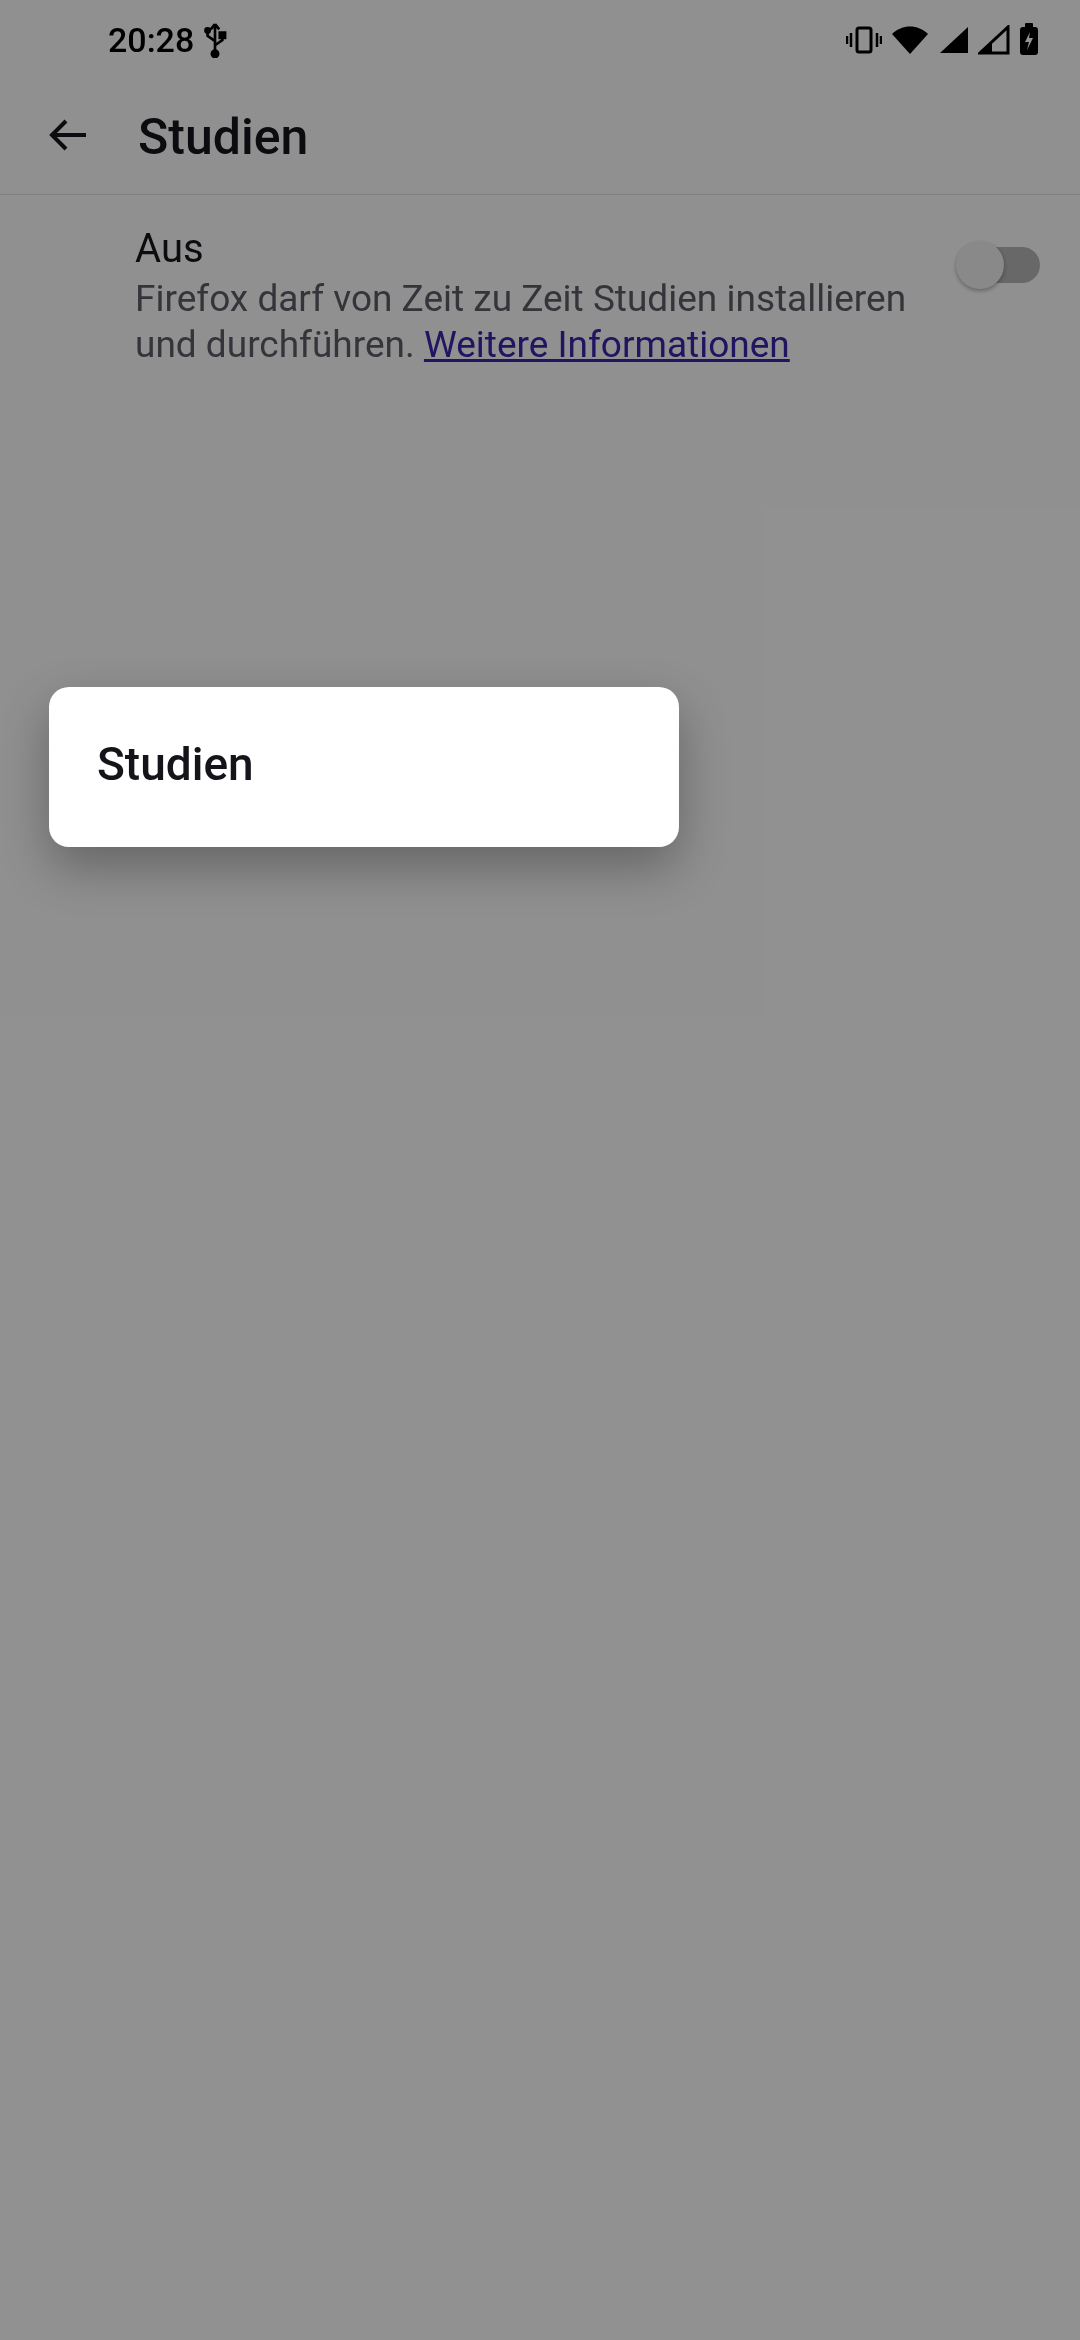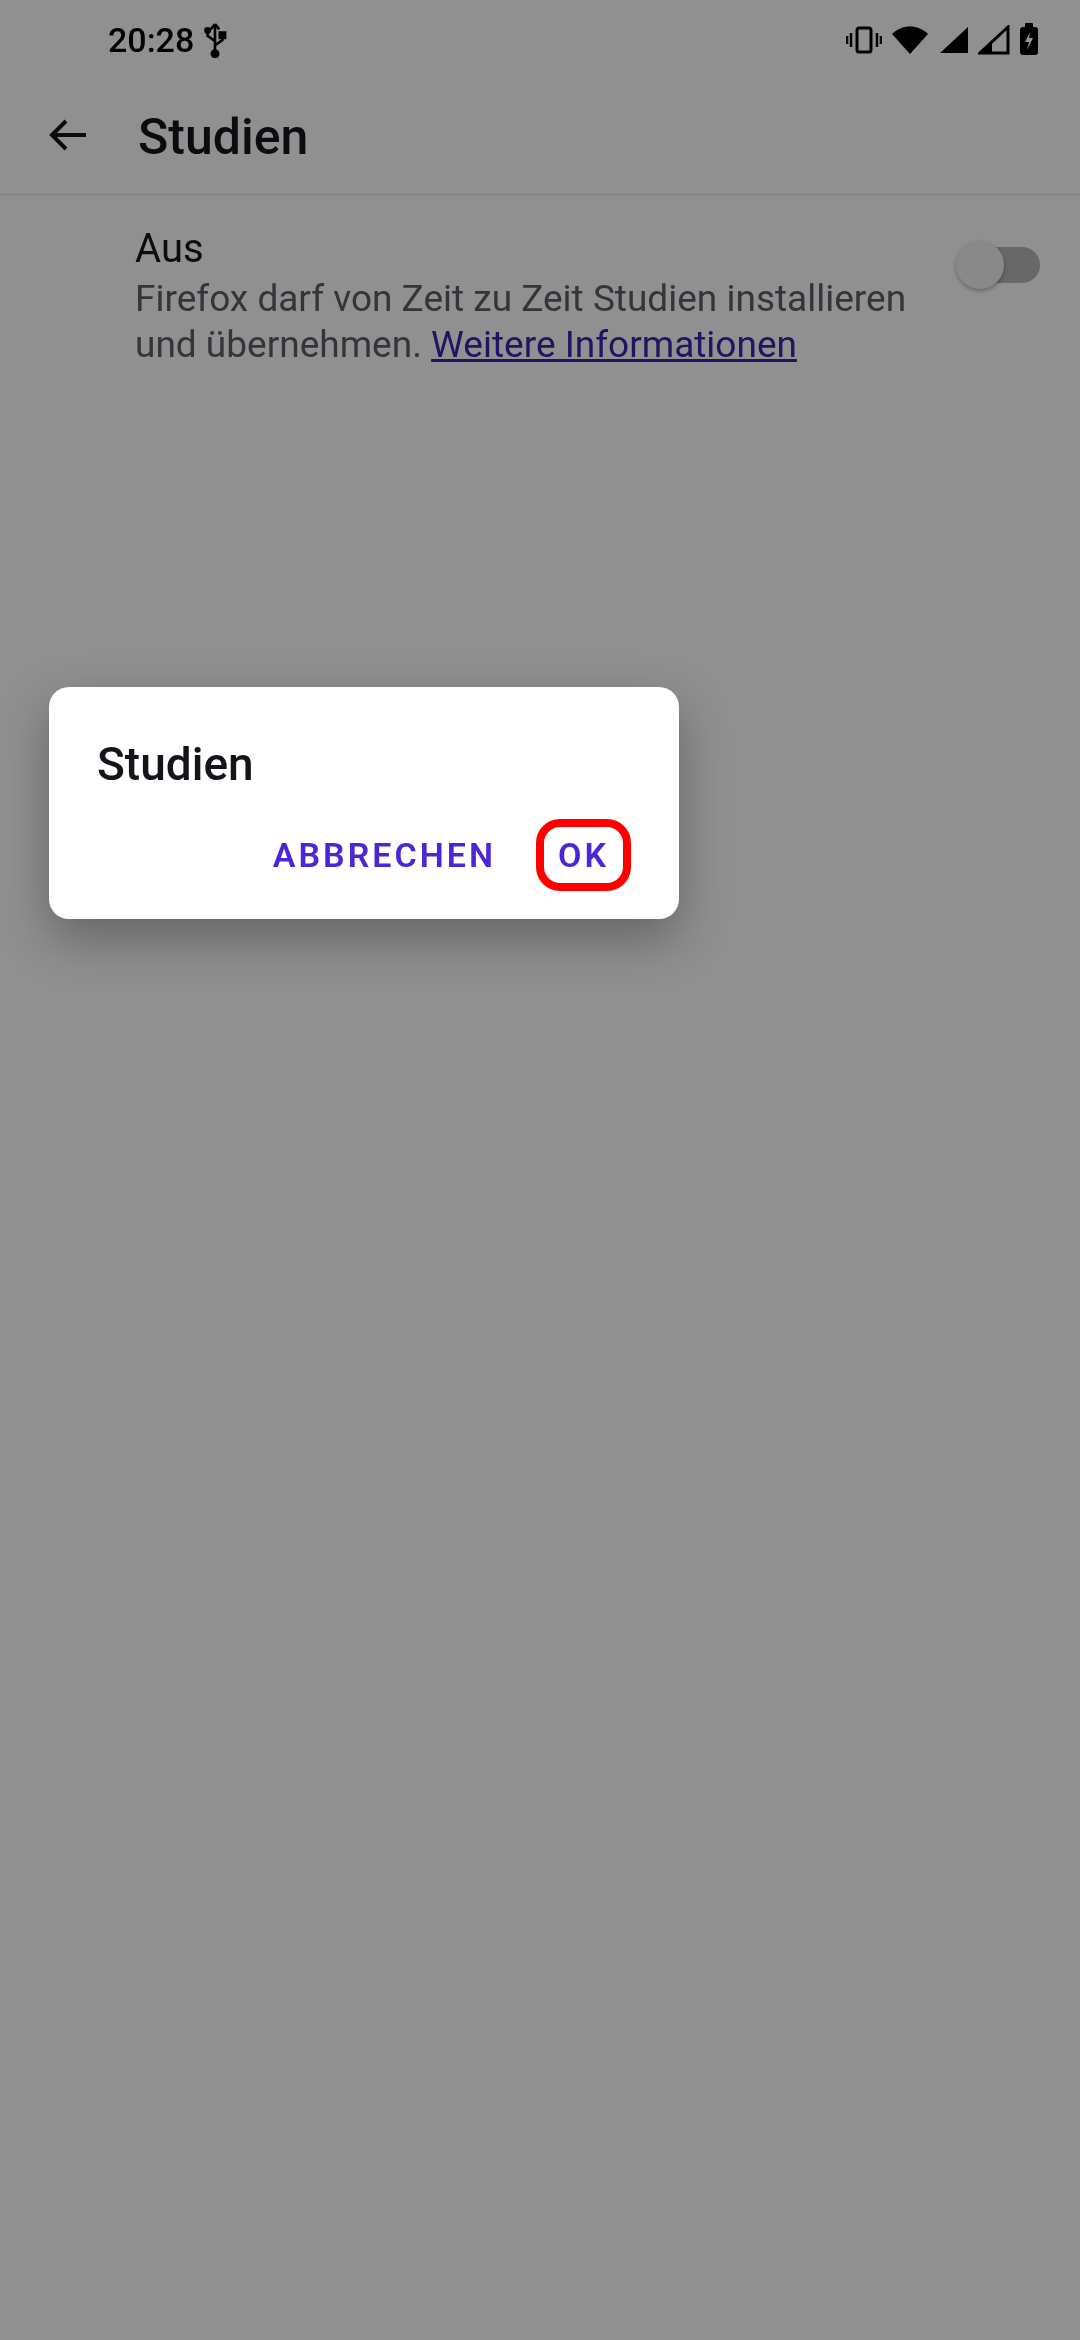--- a/index.html
+++ b/index.html
@@ -222,32 +222,26 @@
     </span>
   </div>
   <div class="app-title">Studien</div>
 </div>
 
 <div class="content">
   <div class="setting-row">
     <div class="setting-text">
       <div class="setting-title">Aus</div>
       <div class="setting-desc">
-        <span>Firefox darf von Zeit zu Zeit Studien installieren und übernehmen. </span><a href="#" class="setting-link">Weitere Informationen</a>
+        <span>Firefox darf von Zeit zu Zeit Studien installieren und durchführen. </span><a href="#" class="setting-link">Weitere Informationen</a>
       </div>
     </div>
     <div class="switch">
       <div class="switch-thumb"></div>
     </div>
   </div>
 </div>
 
 <div class="scrim">
   <div class="dialog">
     <div class="dialog-title">Studien</div>
-    <div class="dialog-actions">
-      <button class="dialog-btn">ABBRECHEN</button>
-      <span class="highlight-ring">
-        <button class="dialog-btn">OK</button>
-      </span>
-    </div>
   </div>
 </div>
 
 </body></html>

